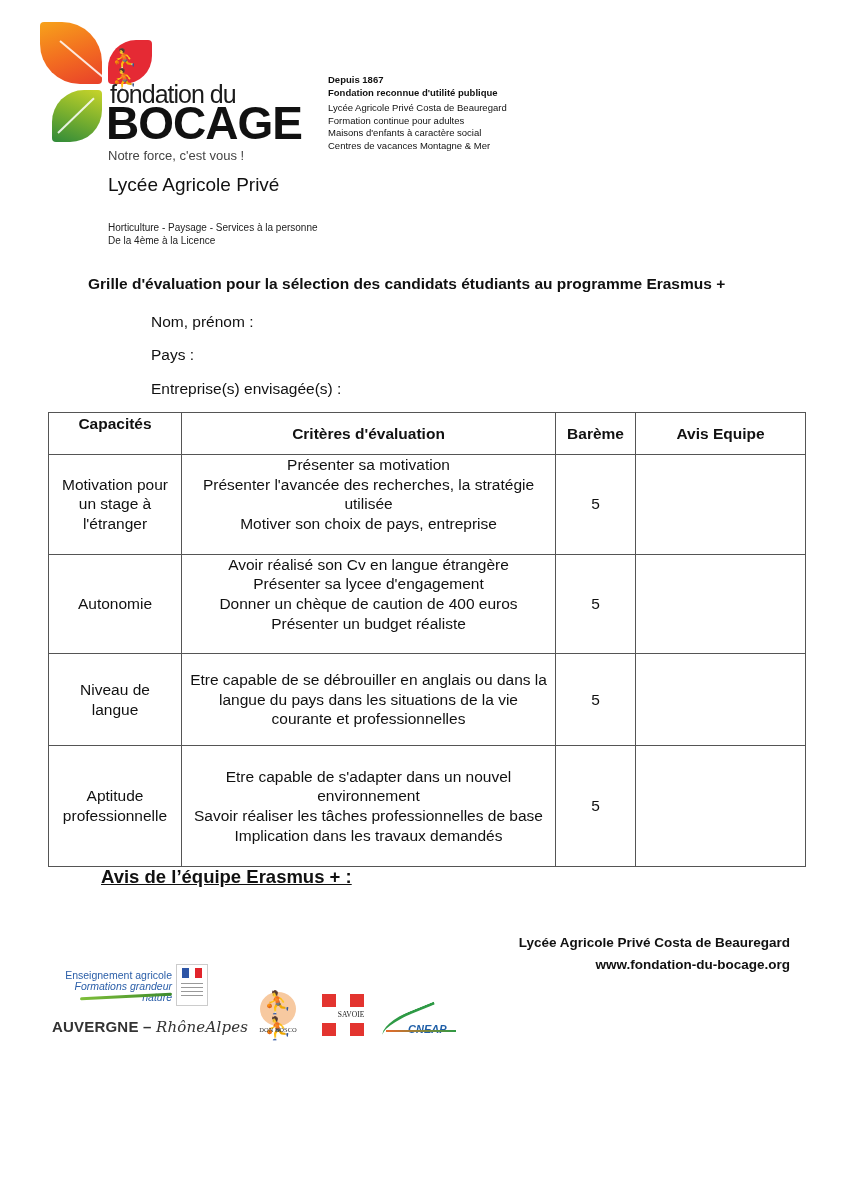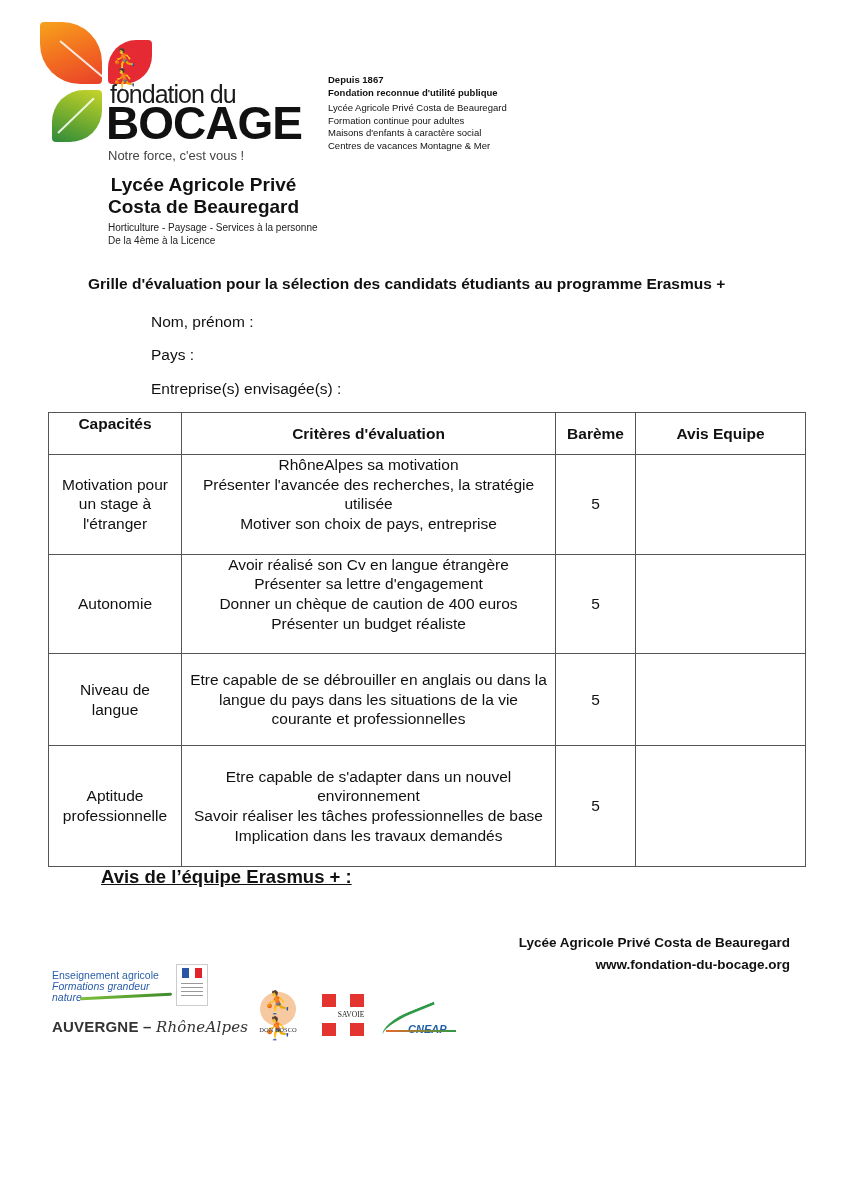--- a/index.html
+++ b/index.html
@@ -16,21 +16,21 @@
   .vein-2 { left: 18px; top: 110px; width: 50px; transform: rotate(-44deg); }
   .people-glyph { position: absolute; left: 72px; top: 27px; color: #fff; font-size: 20px; font-weight: bold; letter-spacing: -3px; line-height: 1; }
 
   .brand-fondation { position: absolute; left: 110px; top: 80px; font-size: 25px; color: #1b1b1b; letter-spacing: -1px; font-weight: 300; }
   .brand-bocage { position: absolute; left: 106px; top: 100px; font-size: 46px; font-weight: bold; color: #111; letter-spacing: -1px; line-height: 1; }
   .brand-slogan { position: absolute; left: 108px; top: 148px; font-size: 13px; color: #444; }
 
   .about-block { position: absolute; left: 328px; top: 74px; font-size: 9.5px; line-height: 12.6px; color: #111; }
   .about-block .strong { font-weight: bold; }
 
-  .school-name { position: absolute; left: 108px; top: 174px; font-size: 19px; font-weight: bold; line-height: 22px; color: #111; text-align: center; }
+  .school-name { position: absolute; left: 108px; top: 174px; font-size: 19px; font-weight: normal; line-height: 22px; color: #111; }
   .school-sub { position: absolute; left: 108px; top: 222px; font-size: 10px; line-height: 12.5px; color: #222; }
 
   
   .doc-title { position: absolute; left: 88px; top: 275px; font-size: 15.5px; font-weight: bold; color: #111; white-space: nowrap; }
   .field-label { position: absolute; left: 151px; font-size: 15.5px; color: #111; }
   .f1 { top: 313px; } .f2 { top: 346px; } .f3 { top: 380px; }
 
   
   .grid { position: absolute; left: 48px; top: 412px; border-collapse: collapse; table-layout: fixed; width: 758px; padding-left: 24px; }
   .grid td, .grid th { border: 1px solid #555; padding: 0 6px; text-align: center; font-size: 15.5px; line-height: 19.7px; color: #111; }
@@ -41,21 +41,21 @@
   .crit-line { display: block; }
 
   .team-opinion { position: absolute; left: 101px; top: 866px; font-size: 18.5px; font-weight: bold; text-decoration: underline; color: #111; }
 
   
   .footer-contact { position: absolute; right: 58px; top: 935px; text-align: right; color: #111; }
   .fc-name { font-size: 13.5px; font-weight: bold; margin-bottom: 7px; }
   .fc-line { font-size: 13px; line-height: 17.5px; color: #222; }
   .fc-web { font-size: 13.5px; font-weight: bold; margin-top: 6px; }
 
-  .ea-text { position: absolute; left: 52px; top: 970px; width: 120px; font-size: 10.5px; line-height: 11px; color: #2a5ea8; }
+  .ea-text { position: absolute; left: 52px; top: 970px; text-align: right; width: 120px; font-size: 10.5px; line-height: 11px; color: #2a5ea8; }
   .ea-text .it { font-style: italic; }
   .ea-swoosh { position: absolute; left: 80px; top: 995px; width: 92px; height: 3px; background: linear-gradient(90deg, #7fbf3a, #3d8a2b); border-radius: 2px; transform: rotate(-3deg); }
   .ministry { position: absolute; left: 176px; top: 964px; width: 30px; height: 40px; border: 1px solid #ccc; background: #fff; }
   .flag { position: absolute; left: 5px; top: 3px; width: 20px; height: 10px; display: flex; }
   .flag span { flex: 1; }
   .ministry-lines { position: absolute; left: 4px; top: 18px; width: 22px; }
   .ministry-lines div { height: 1px; background: #999; margin-bottom: 3px; }
 
   .region { position: absolute; left: 52px; top: 1018px; font-size: 15px; font-weight: bold; color: #333; letter-spacing: 0.2px; }
   .region .rhone { font-weight: normal; font-style: italic; font-family: "DejaVu Serif", serif; }
@@ -93,21 +93,20 @@
   <div class="strong">Depuis 1867</div>
   <div class="strong" style="margin-bottom:3px">Fondation reconnue d'utilité publique</div>
   <div>Lycée Agricole Privé Costa de Beauregard</div>
   <div>Formation continue pour adultes</div>
   <div>Maisons d'enfants à caractère social</div>
   <div>Centres de vacances Montagne &amp; Mer</div>
 </div>
 
 <div class="school-name">
   <div>Lycée Agricole Privé</div>
-  <div>Costa de Beauregard</div>
 </div>
 <div class="school-sub">
   <div>Horticulture - Paysage - Services à la personne</div>
   <div>De la 4ème à la Licence</div>
 </div>
 
 <div class="doc-title">Grille d'évaluation pour la sélection des candidats étudiants au programme Erasmus +</div>
 <div class="field-label f1">Nom, prénom :</div>
 <div class="field-label f2">Pays :</div>
 <div class="field-label f3">Entreprise(s) envisagée(s) :</div>
@@ -122,33 +121,33 @@
   <tbody>
       <tr>
     <th class="cap">Capacités</th>
     <th>Critères d'évaluation</th>
     <th>Barème</th>
     <th>Avis Equipe</th>
   </tr>
   <tr class="r1">
     <td>Motivation pour un stage à l'étranger</td>
     <td>
-      <span class="crit-line">RhôneAlpes sa motivation</span>
+      <span class="crit-line">Présenter sa motivation</span>
       <span class="crit-line">Présenter l'avancée des recherches, la stratégie utilisée</span>
       <span class="crit-line">Motiver son choix de pays, entreprise</span>
       <span class="crit-line">&nbsp;</span>
     </td>
     <td>5</td>
     <td></td>
   </tr>
   <tr class="r2">
     <td>Autonomie</td>
     <td>
       <span class="crit-line">Avoir réalisé son Cv en langue étrangère</span>
-      <span class="crit-line">Présenter sa lettre d'engagement</span>
+      <span class="crit-line">Présenter sa lycee d'engagement</span>
       <span class="crit-line">Donner un chèque de caution de 400 euros</span>
       <span class="crit-line">Présenter un budget réaliste</span>
       <span class="crit-line">&nbsp;</span>
     </td>
     <td>5</td>
     <td></td>
   </tr>
   <tr class="r3">
     <td style="padding:0 18px">
       <span>Niveau de langue</span>

